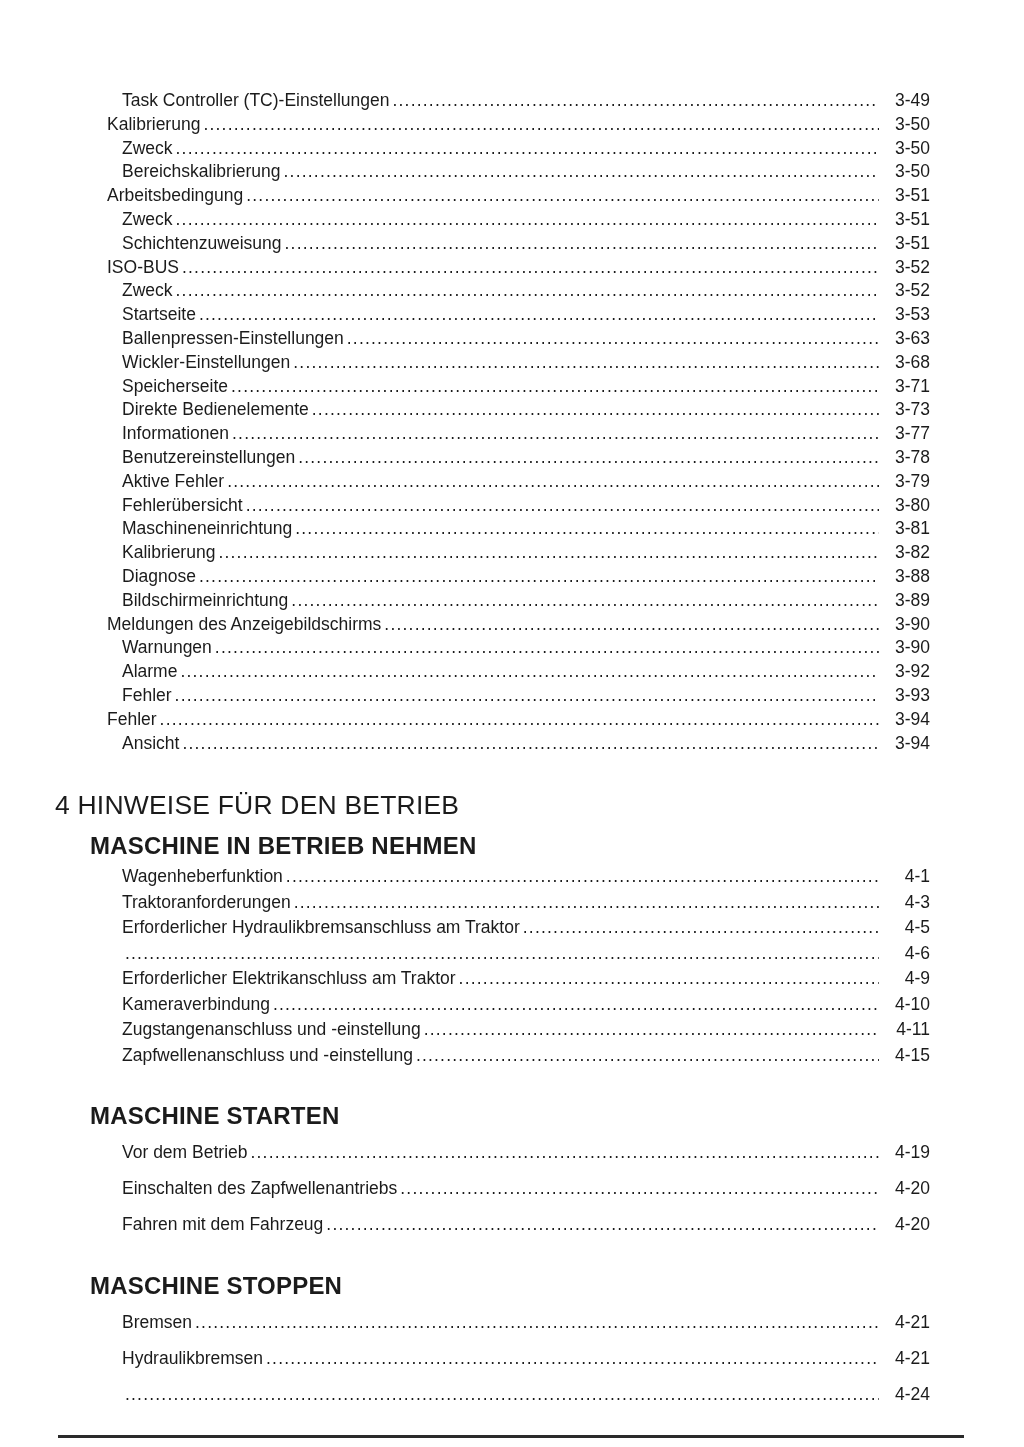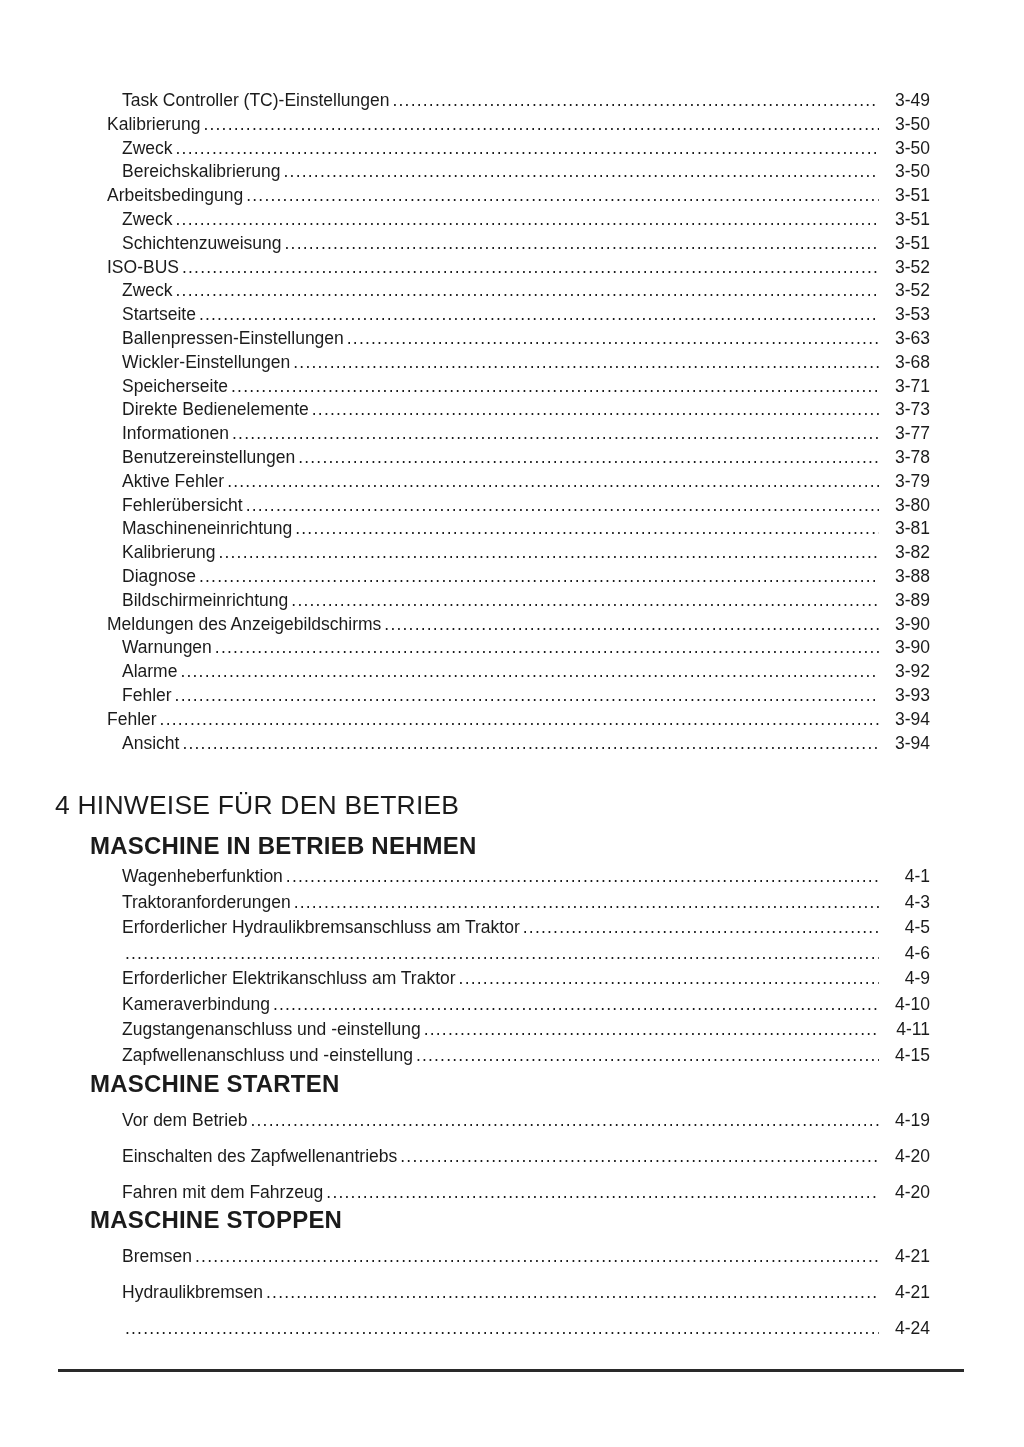--- a/index.html
+++ b/index.html
@@ -62,22 +62,22 @@
     letter-spacing: 0.2px;
   }
   .section-heading {
     font-size: 24px;
     font-weight: 700;
     line-height: 28px;
     margin: 0 0 6px 90px;
     letter-spacing: 0.2px;
   }
   .toc-section.first  .section-heading { margin-top: 8px; }
-  .toc-section.second .section-heading { }
-  .toc-section.third  .section-heading { }
+  .toc-section.second .section-heading { margin-top: 32px; }
+  .toc-section.third  .section-heading { margin-top: 34px; }
 
   
   .bottom-rule {
     border: none;
     border-top: 3px solid var(--rule, #2a2a2a);
     margin: 27px 60px 0 58px;
   }
 </style>
 </head>
 <body>

